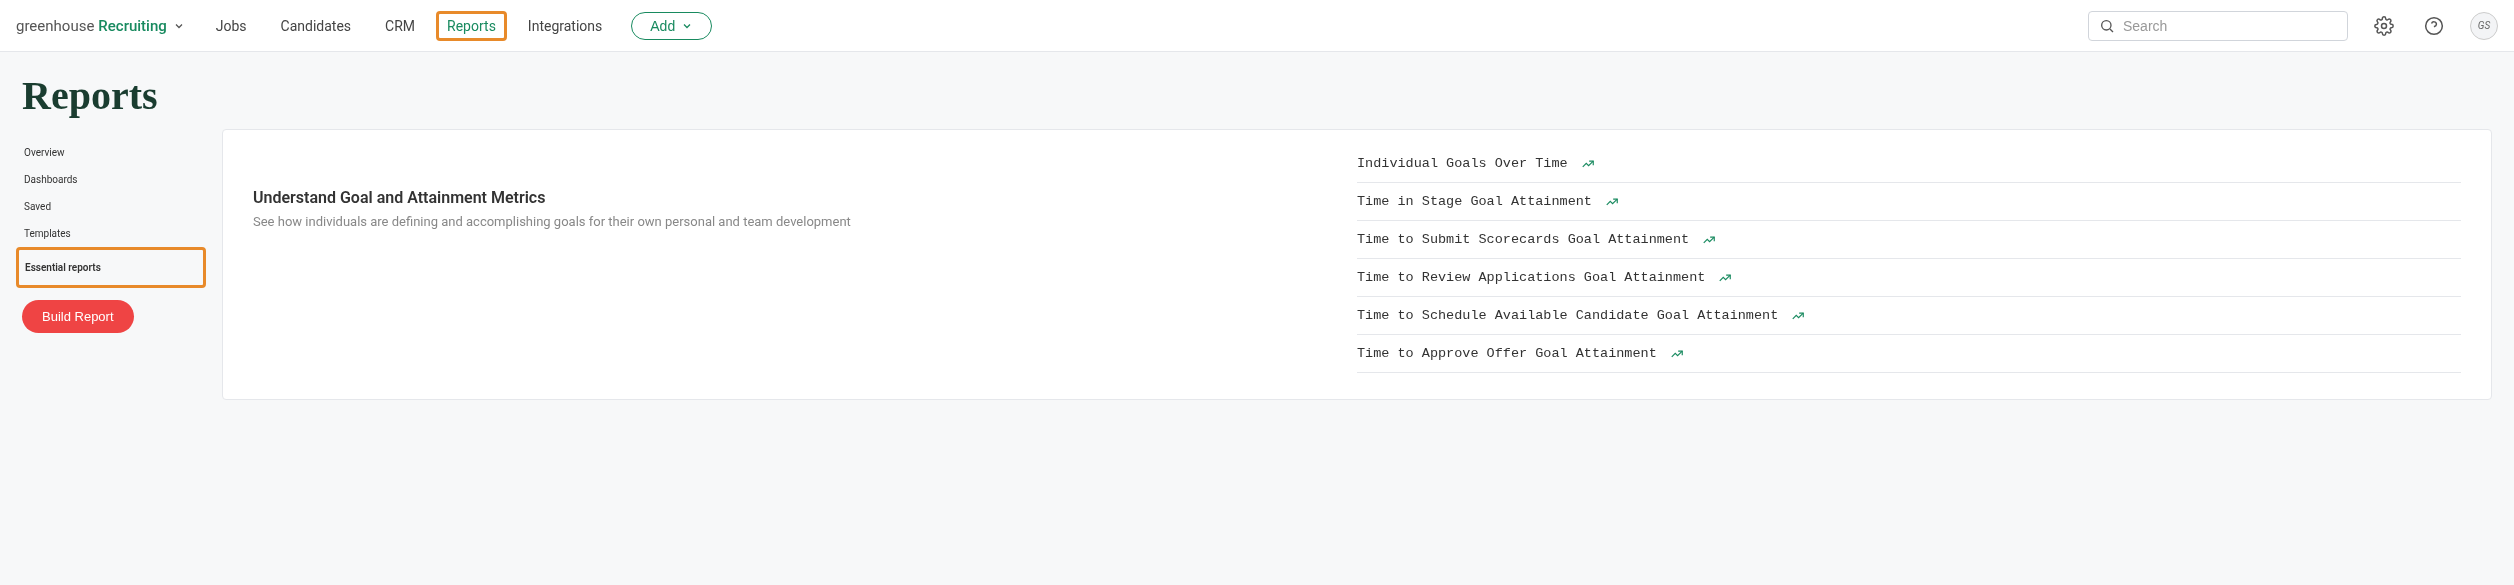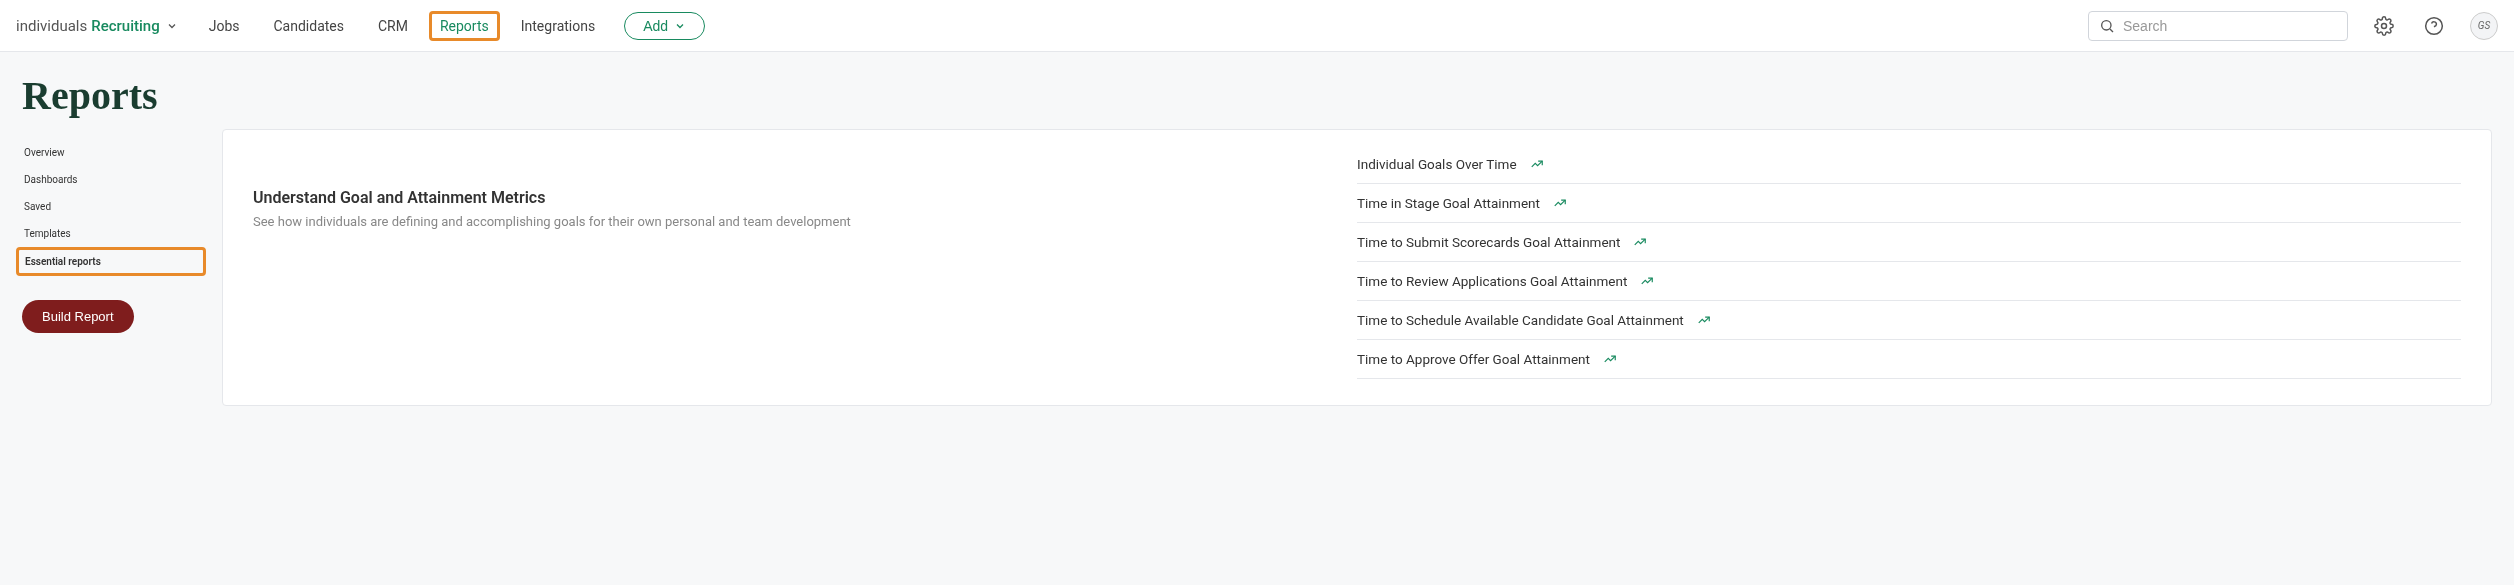--- a/index.html
+++ b/index.html
@@ -142,32 +142,32 @@
     .sidebar-item {
       padding: 8px 2px;
       font-size: 10px;
       color: #333;
       cursor: pointer;
     }
     .sidebar-item.active {
       font-weight: 600;
       border: 3px solid #e88a2a;
       border-radius: 4px;
-      padding: 6px 6px;
+      padding: 12px 6px;
       margin-left: -6px;
       width: 190px;
     }
     .build-report-btn {
-      background: #7f1d1d;
+      background: #ef4444;
       color: #fff;
       border: none;
       border-radius: 18px;
       padding: 9px 20px;
       font-size: 13px;
-      margin-top: 24px;
+      margin-top: 12px;
       cursor: pointer;
     }
     .main-panel {
       background: #fff;
       border: 1px solid #e5e7eb;
       border-radius: 4px;
       flex: 1;
       padding: 26px 30px;
       display: flex;
     }
@@ -199,32 +199,33 @@
       font-size: 13.5px;
       color: #333;
     }
     .report-row:first-child {
       padding-top: 0;
     }
     .report-row .label-wrap {
       display: flex;
       align-items: center;
       gap: 13px;
+      font-family: Liberation Mono, monospace;
     }
     .chart-icon {
       color: #188a5f;
     }
     svg { display: block; }
   </style>
 </head>
 <body>
 
 <div class="topbar">
   <div class="logo">
-    <span class="logo-brand">individuals</span>
+    <span class="logo-brand">greenhouse</span>
     <span class="logo-product">Recruiting</span>
     <span class="logo-chevron">
       <svg width="12" height="12" viewBox="0 0 24 24" fill="none" stroke="currentColor" stroke-width="2.5">
           <polyline points="6 9 12 15 18 9"></polyline>
         </svg>
     </span>
   </div>
 
   <div class="nav-items">
     <div class="nav-item">Jobs</div>

